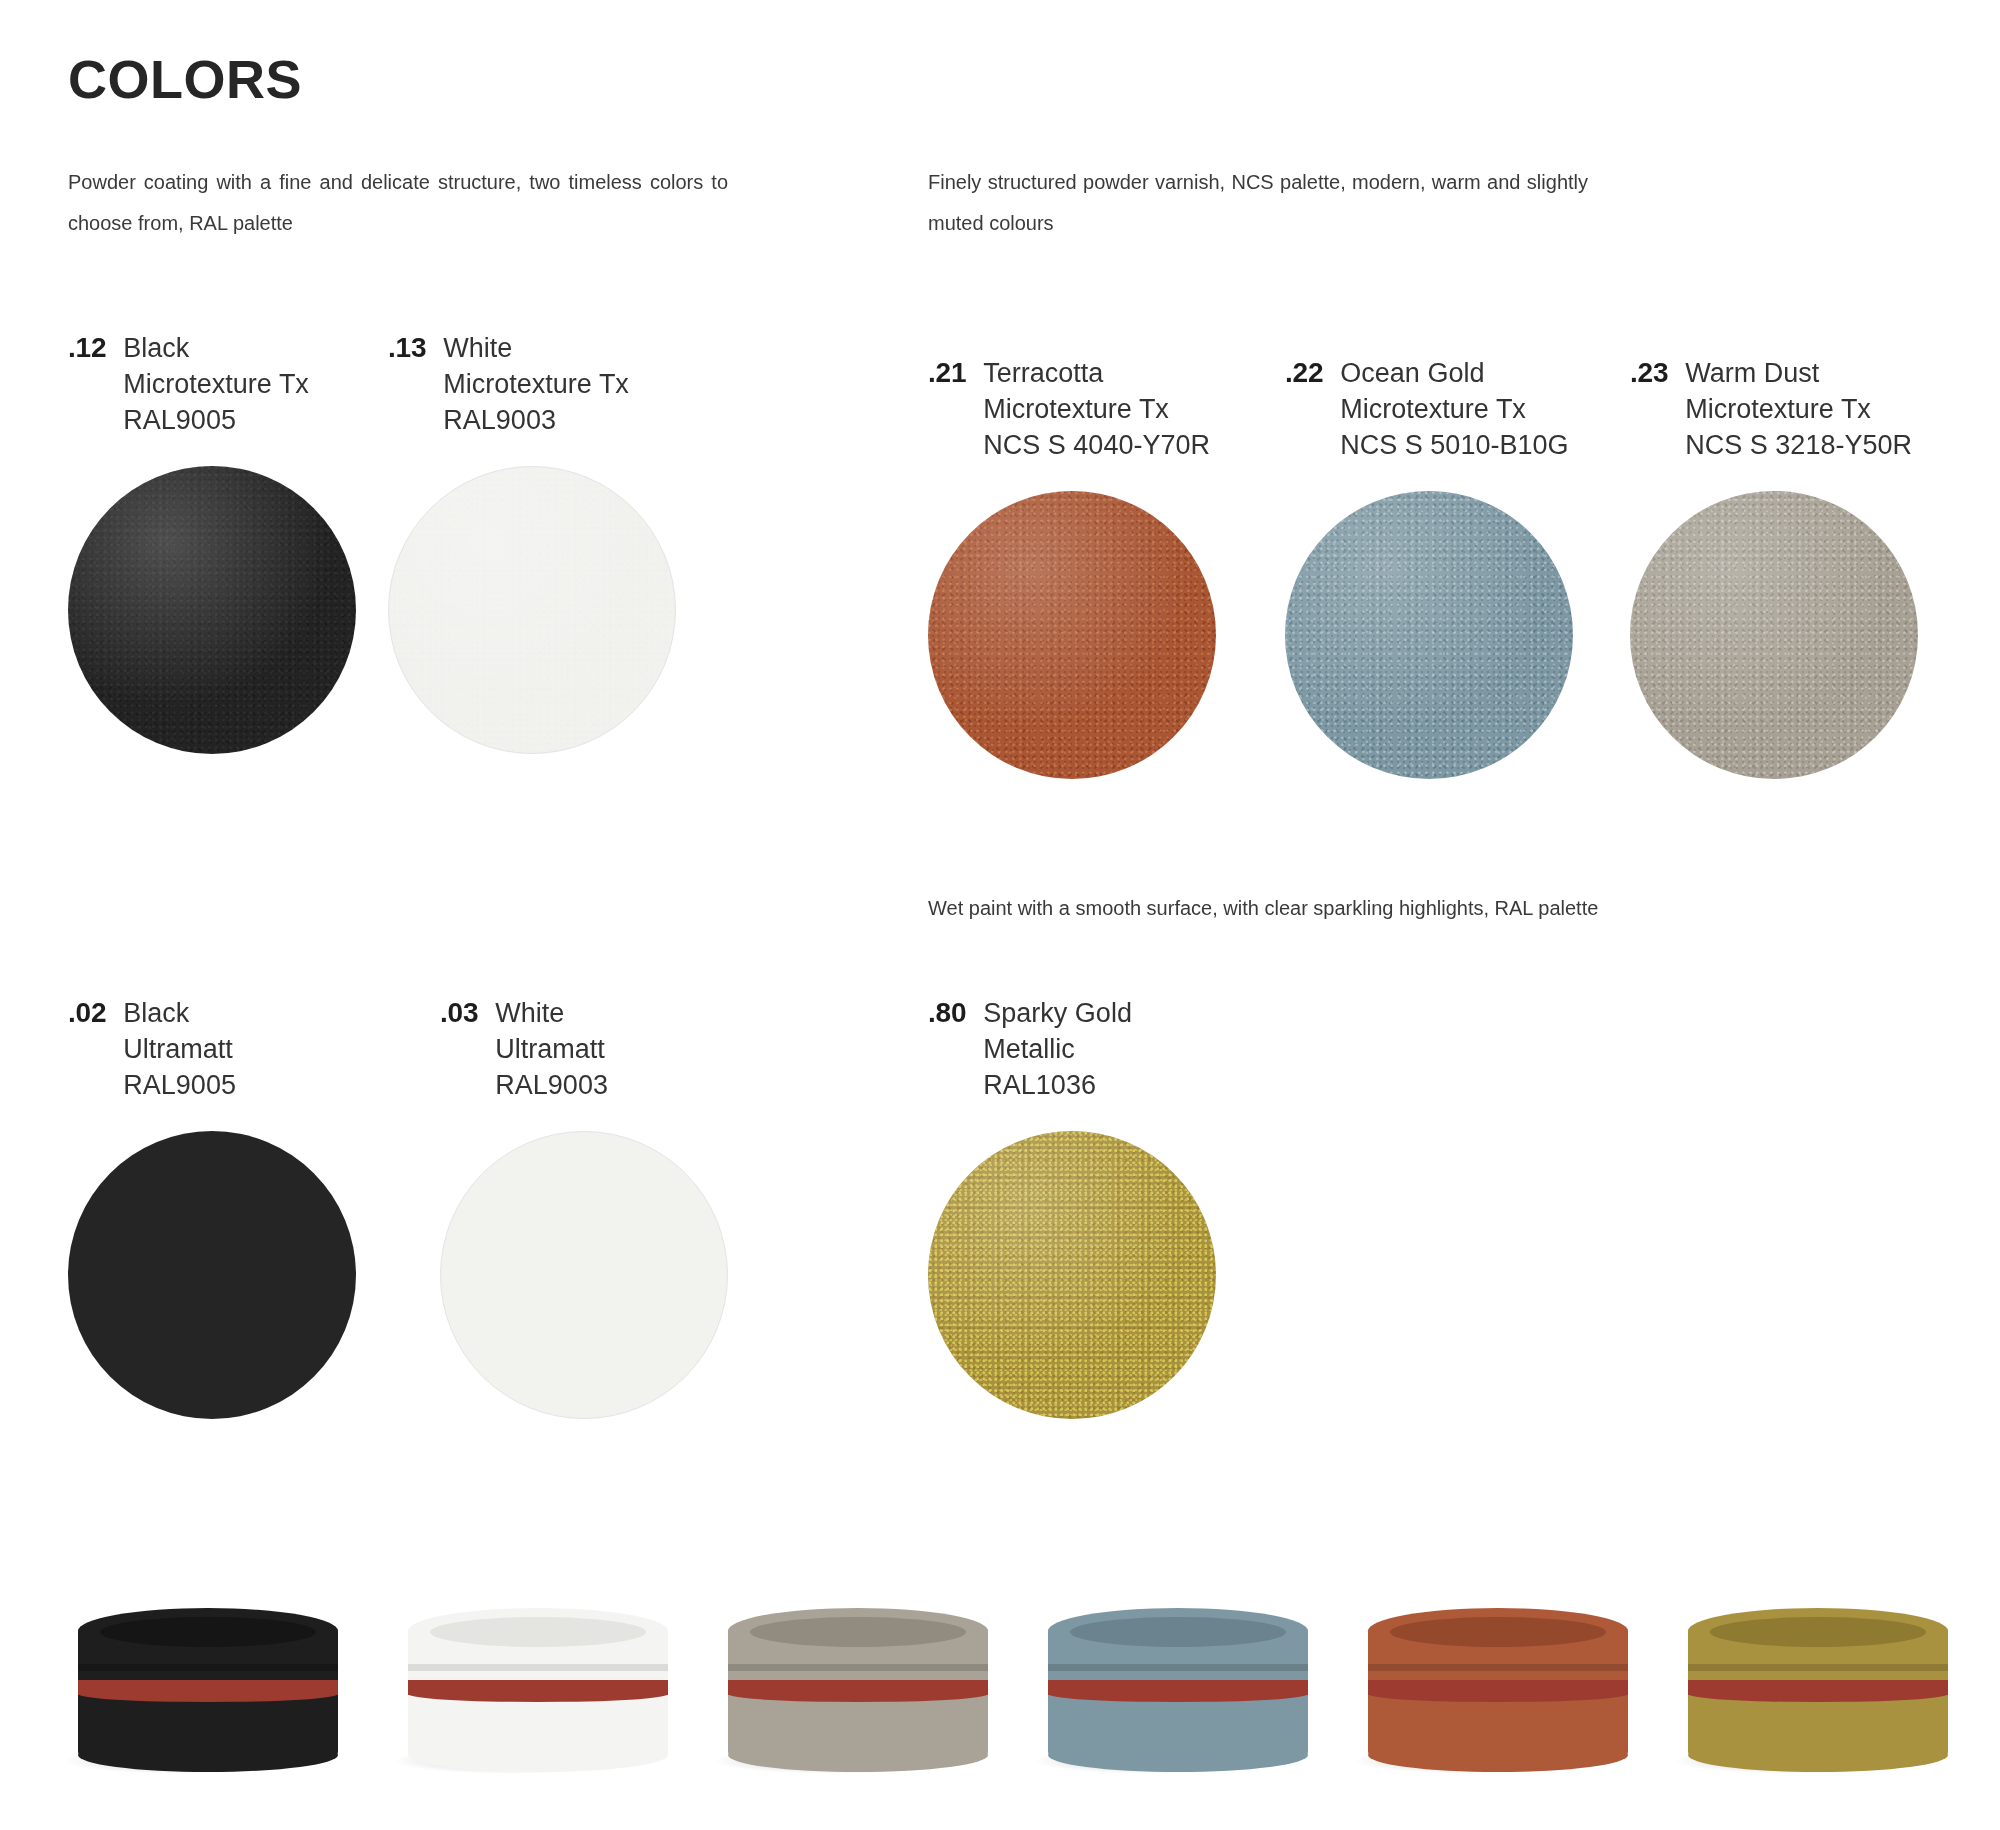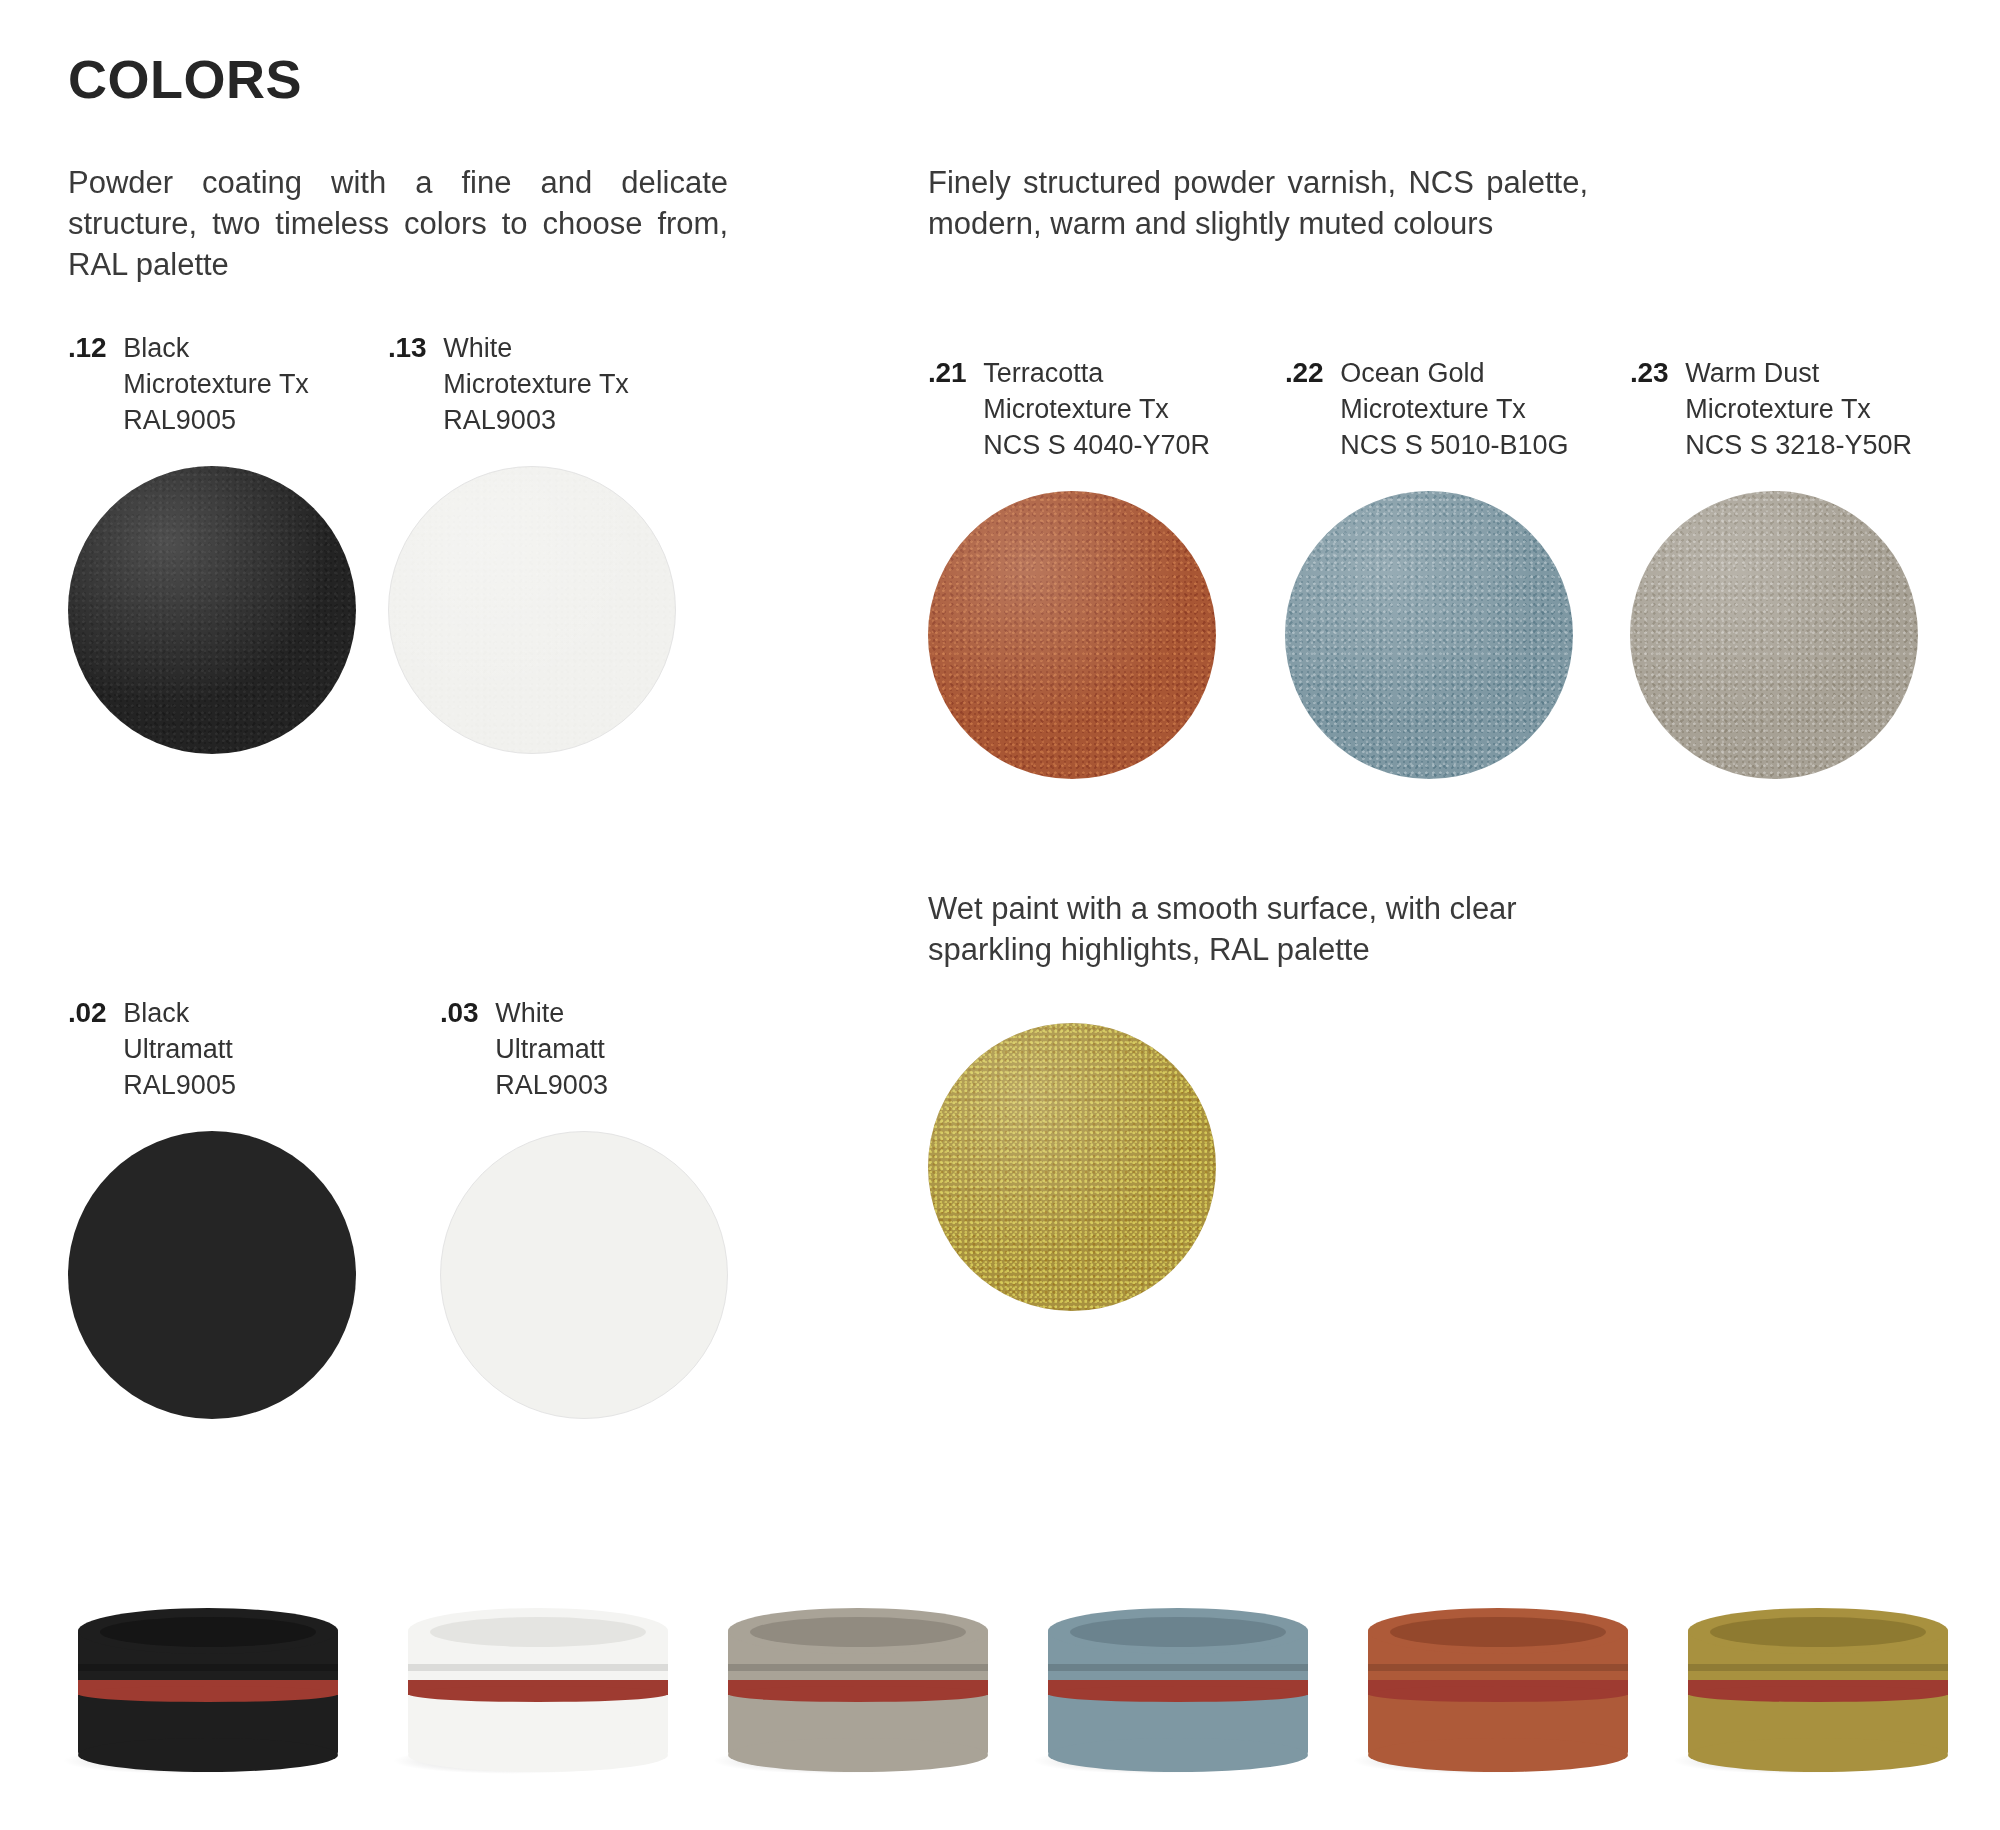--- a/index.html
+++ b/index.html
@@ -20,21 +20,21 @@
     font-size: 54px;
     font-weight: bold;
     letter-spacing: 0.5px;
     color: #262626;
     font-family: "Liberation Sans", sans-serif;
   }
 
   
   .desc {
     position: absolute;
-    font-size: 31px;
+    font-size: 20px;
     line-height: 41px;
     color: #3a3a3a;
     font-weight: 300;
   }
   .desc.justify { text-align: justify; }
   .desc-a { left: 68px;  top: 162px; width: 660px; }
   .desc-b { left: 928px; top: 162px; width: 660px; }
   .desc-c { left: 68px;  top: 862px; width: 700px; }
   .desc-d { left: 928px; top: 888px; width: 700px; }
 
@@ -288,20 +288,28 @@
       <span class="swatch-text">
         <div>White</div>
         <div>Ultramatt</div>
         <div>RAL9003</div>
       </span>
     </div>
     <div class="disc light" style="background:#F2F2EF"></div>
   </div>
 
   <div class="swatch sw-80">
+    <div class="swatch-head">
+      <span class="swatch-code">.80</span>
+      <span class="swatch-text">
+        <div>Sparky Gold</div>
+        <div>Metallic</div>
+        <div>RAL1036</div>
+      </span>
+    </div>
     <div class="disc" style="background:#A8913F">
       <div class="tex tex-metal"></div>
       <div class="sheen"></div>
     </div>
   </div>
 
   <div class="photo-strip">
 
     <div class="jar" style="left:78px">
       <div class="shadow"></div>

